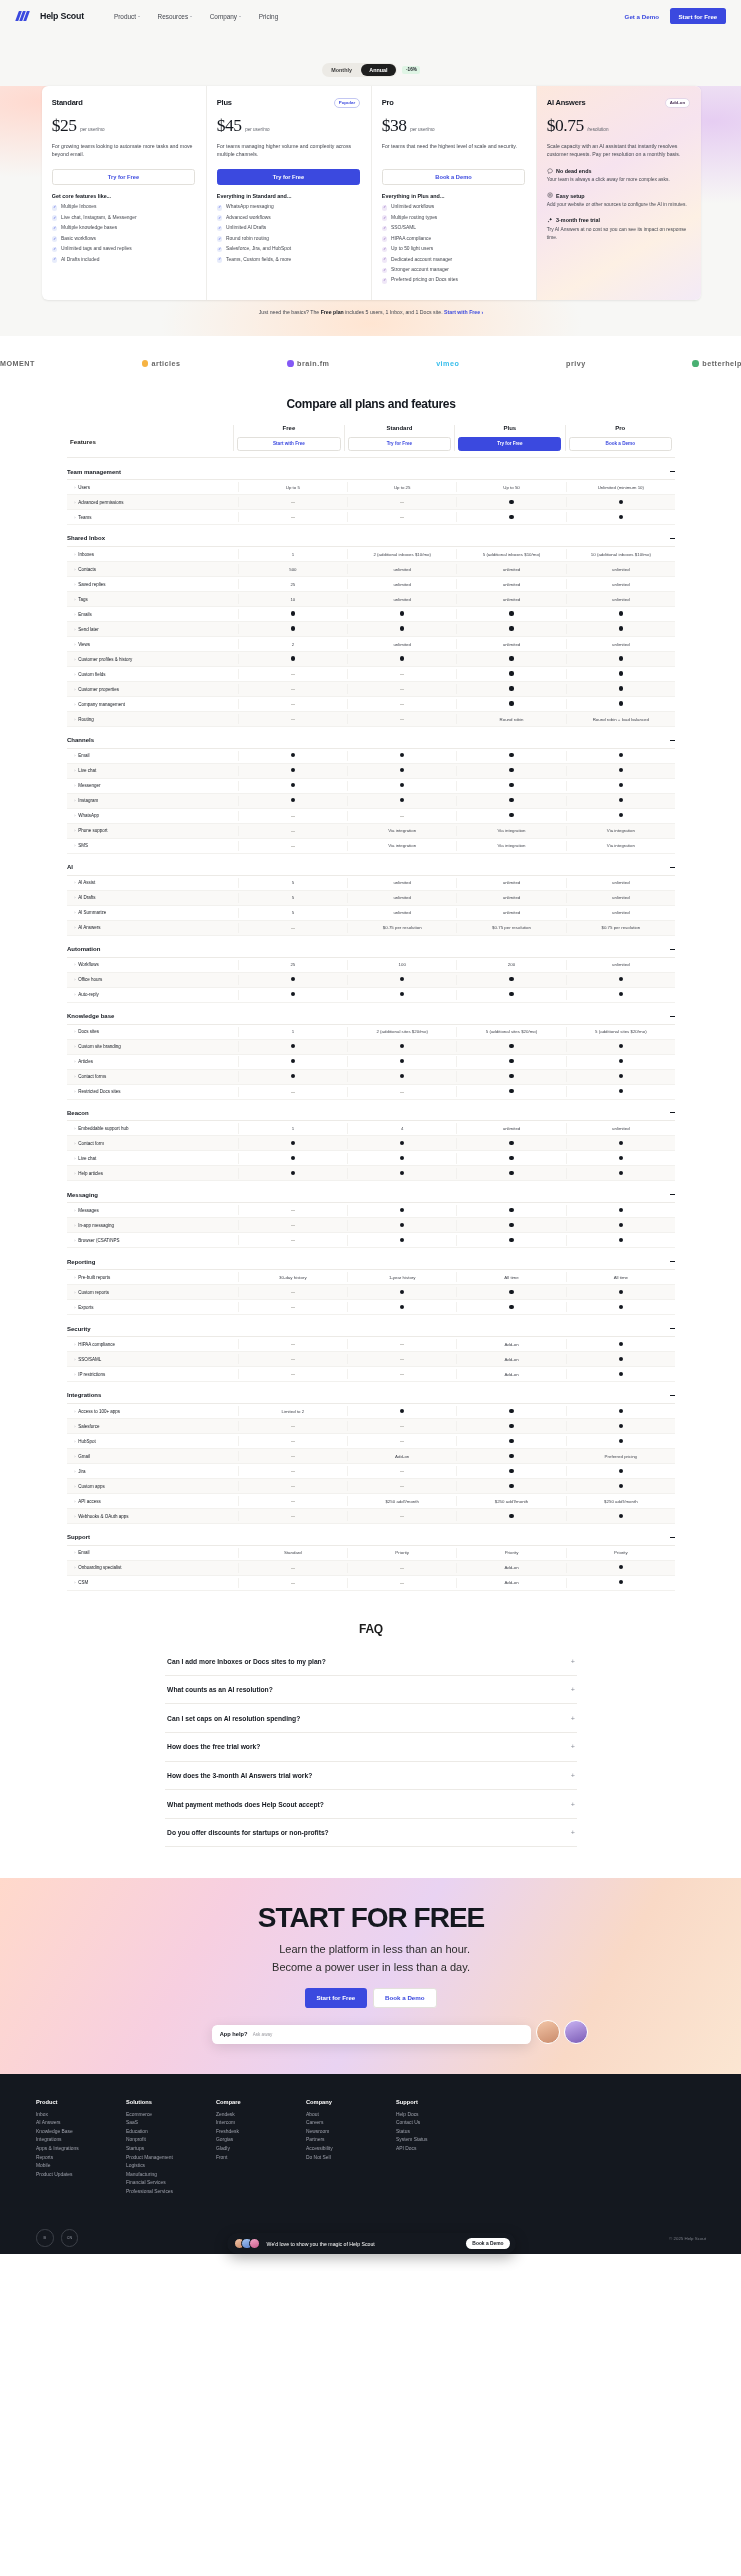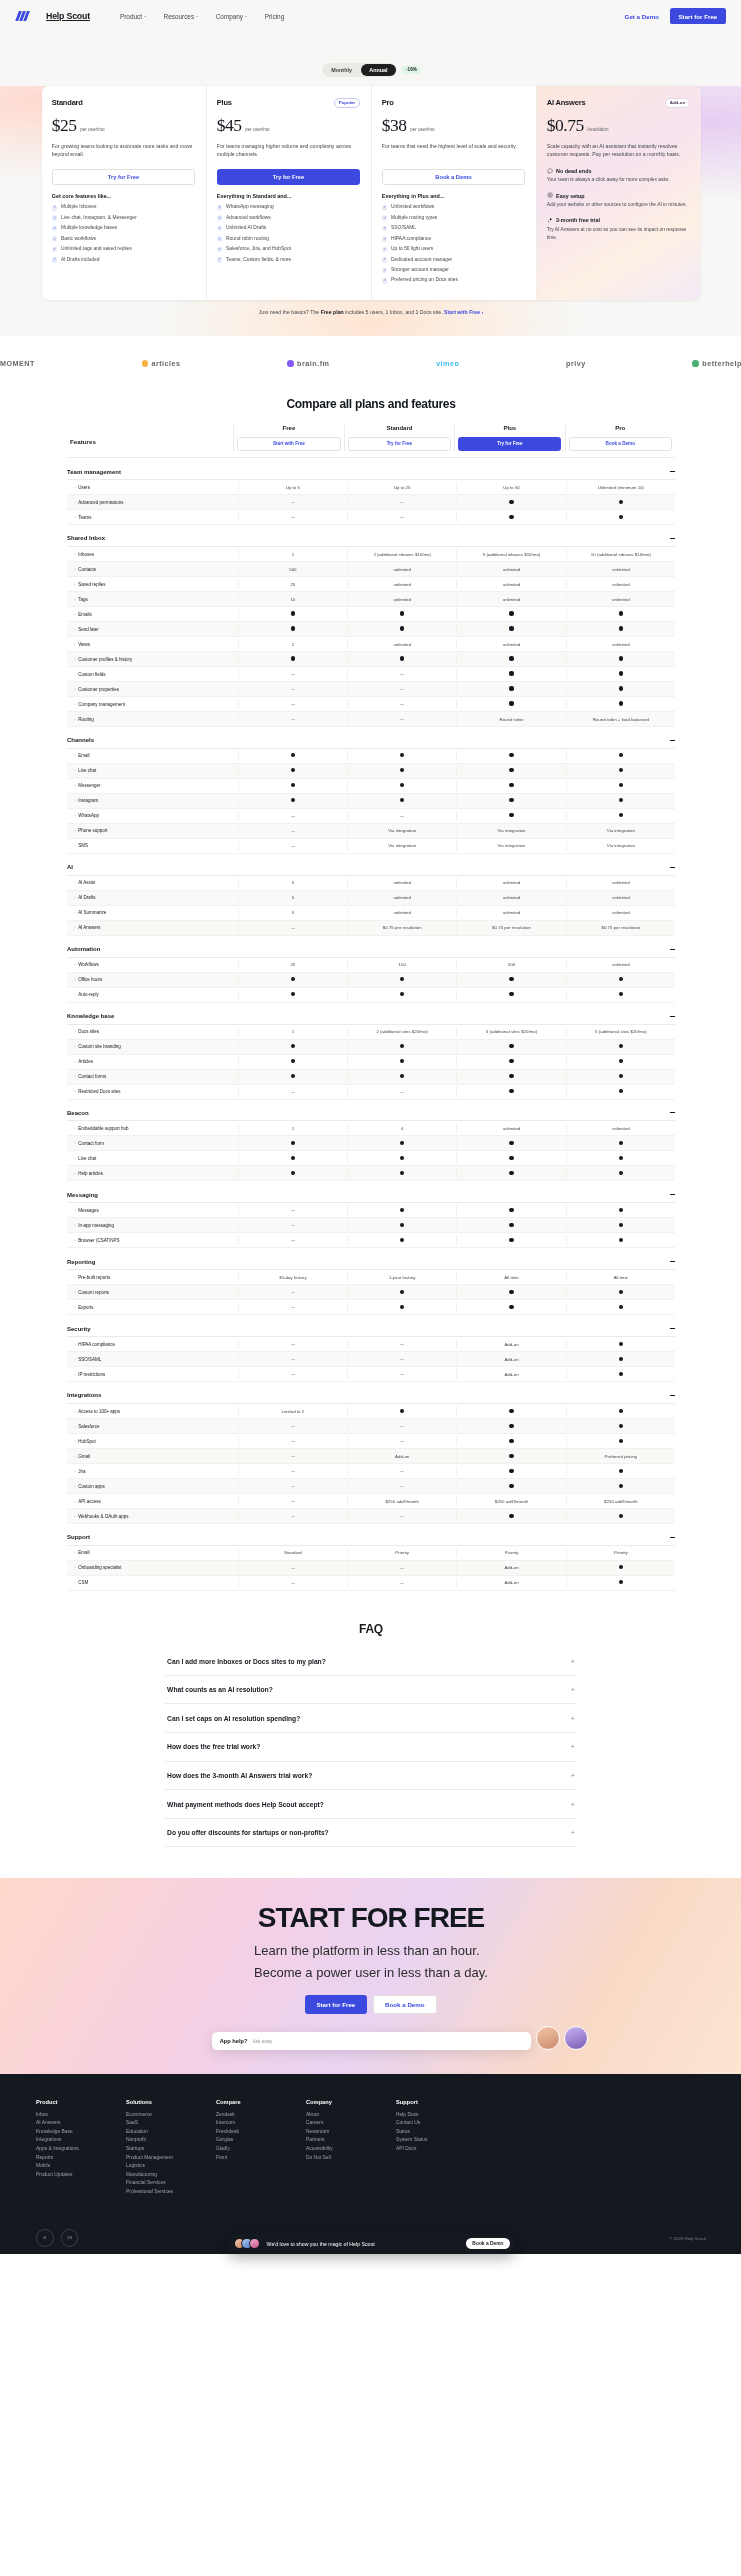--- a/index.html
+++ b/index.html
@@ -1,21 +1,21 @@
 <!DOCTYPE html>
 <html style="font-size:8.2px"><head>
 <meta charset="utf-8">
 <style>
   *{box-sizing:border-box;margin:0;padding:0;}
   body{width:742px;background:#fff;font-family:"Liberation Sans",sans-serif;color:#1c1c1c;-webkit-font-smoothing:antialiased;}
   a{text-decoration:none;color:inherit;}
 
   
   .topbar{height:32px;background:#f7f7f5;display:flex;align-items:center;padding:0 16.5px;position:relative;}
-  .logo{display:flex;align-items:center;gap:14px;text-decoration:underline;}
+  .logo{display:flex;align-items:center;gap:8px;}
   .logo-mark{width:15.5px;height:10.3px;position:relative;}
   .logo-mark i{position:absolute;top:0;width:2.6px;height:10.3px;background:#3b49df;transform:skewX(-20deg);border-radius:0.5px;}
   .logo-mark i:nth-child(1){left:0}.logo-mark i:nth-child(2){left:4.1px}.logo-mark i:nth-child(3){left:8.2px}
   .logo-text{font-size:8.8px;font-weight:700;letter-spacing:-0.2px;color:#14181f;}
   .mainnav{display:flex;gap:17.5px;margin-left:30px;}
   .mainnav a{font-size:6.4px;color:#44474f;display:flex;align-items:center;gap:2.1px;}
   .caret{width:0;height:0;border-left:1.5px solid transparent;border-right:1.5px solid transparent;border-top:1.8px solid #8b8f99;}
   .navright{margin-left:auto;display:flex;align-items:center;gap:11.3px;}
   .demo-link{font-size:6.2px;font-weight:700;color:#3b49df;}
   .btn-primary{background:#3b49df;color:#fff;font-size:6.2px;font-weight:700;padding:4.1px 8.2px;border-radius:2.6px;border:none;cursor:pointer;}
@@ -93,21 +93,21 @@
 
   
   .faq-title{text-align:center;font-size:12px;font-weight:700;padding:31px 0 11.3px;letter-spacing:-0.3px;}
   .faq{max-width:412px;margin:0 auto 31px;}
   .faq-item{display:flex;justify-content:space-between;align-items:center;border-bottom:0.5px solid #eceae6;padding:9.3px 2.1px;font-size:6.7px;font-weight:600;color:#14181f;cursor:pointer;}
   .faq-item .plus{color:#8b8f99;font-size:7.2px;font-weight:400;}
 
   
   .cta{position:relative;height:196px;background:linear-gradient(120deg,#ffd9cb 0%,#f7cfe0 28%,#e9d3f2 52%,#f9d9c6 78%,#fbe6d2 100%);display:flex;flex-direction:column;align-items:center;padding-top:24px;overflow:hidden;}
   .cta h2{font-size:28px;font-weight:800;letter-spacing:-1px;color:#14181f;text-transform:uppercase;}
-  .cta p{font-size:13px;color:#2b2b2b;text-align:left;line-height:1.7;margin-top:5.2px;}
+  .cta p{font-size:11px;color:#2b2b2b;text-align:right;line-height:1.7;margin-top:5.2px;}
   .cta-btns{display:flex;gap:6.2px;margin-top:11.3px;}
   .cta-btns .b1{background:#3b49df;color:#fff;font-size:6.2px;font-weight:700;padding:5.2px 11.3px;border-radius:3.1px;border:none;cursor:pointer;}
   .cta-btns .b2{background:#fff;color:#3b49df;font-size:6.2px;font-weight:700;padding:5.2px 11.3px;border-radius:3.1px;border:0.5px solid #e3e1dc;cursor:pointer;}
   .chatbar{margin-top:17.5px;width:319px;background:#fff;border-radius:5.2px;box-shadow:0 3.1px 12.4px rgba(0,0,0,.12);display:flex;align-items:center;padding:6.2px 8.2px;gap:5.2px;position:relative;}
   .chatbar .q{font-size:5.7px;font-weight:700;color:#14181f;}
   .chatbar .hint{font-size:4.6px;color:#9a9aa0;}
   .avatars{position:absolute;right:-57px;bottom:0;display:flex;gap:3.1px;align-items:flex-end;}
   .av{width:24px;height:24px;border-radius:50%;border:1px solid #fff;}
   .av.a{background:linear-gradient(160deg,#f3c6a8,#c98a6a);}
   .av.b{background:linear-gradient(160deg,#c9b3f2,#7a5bb5);}

